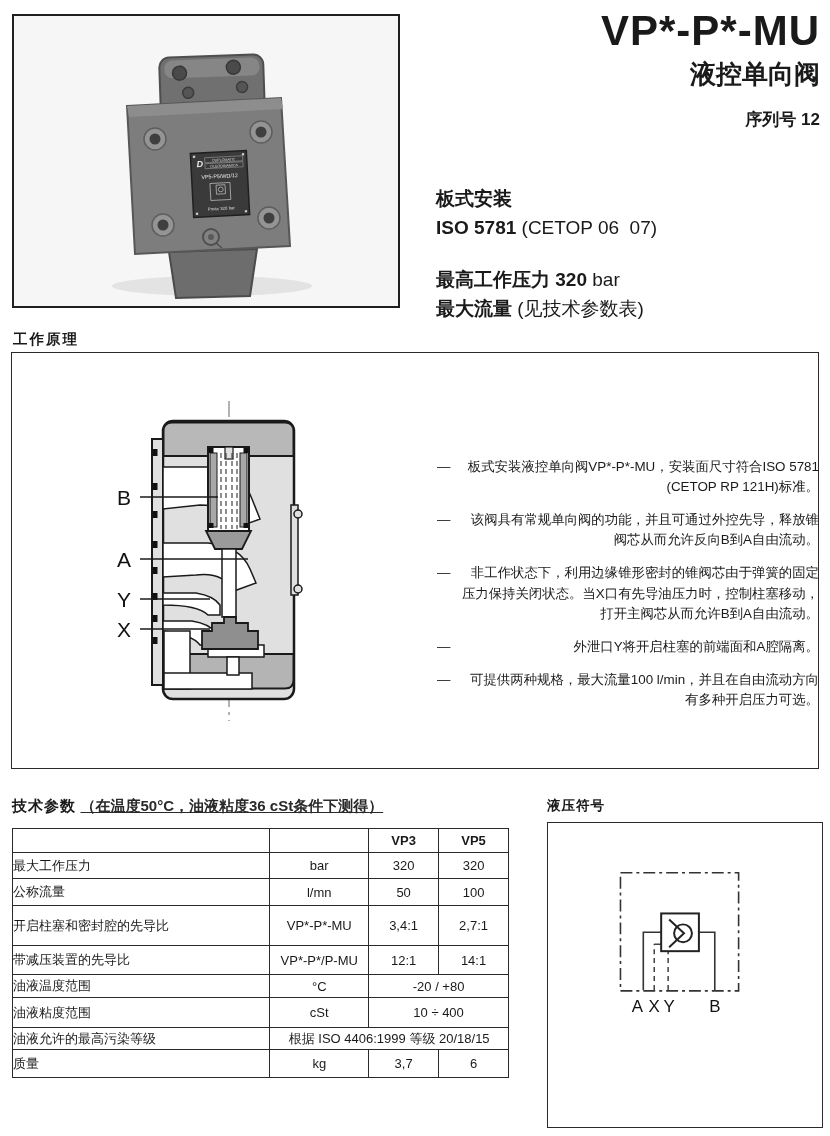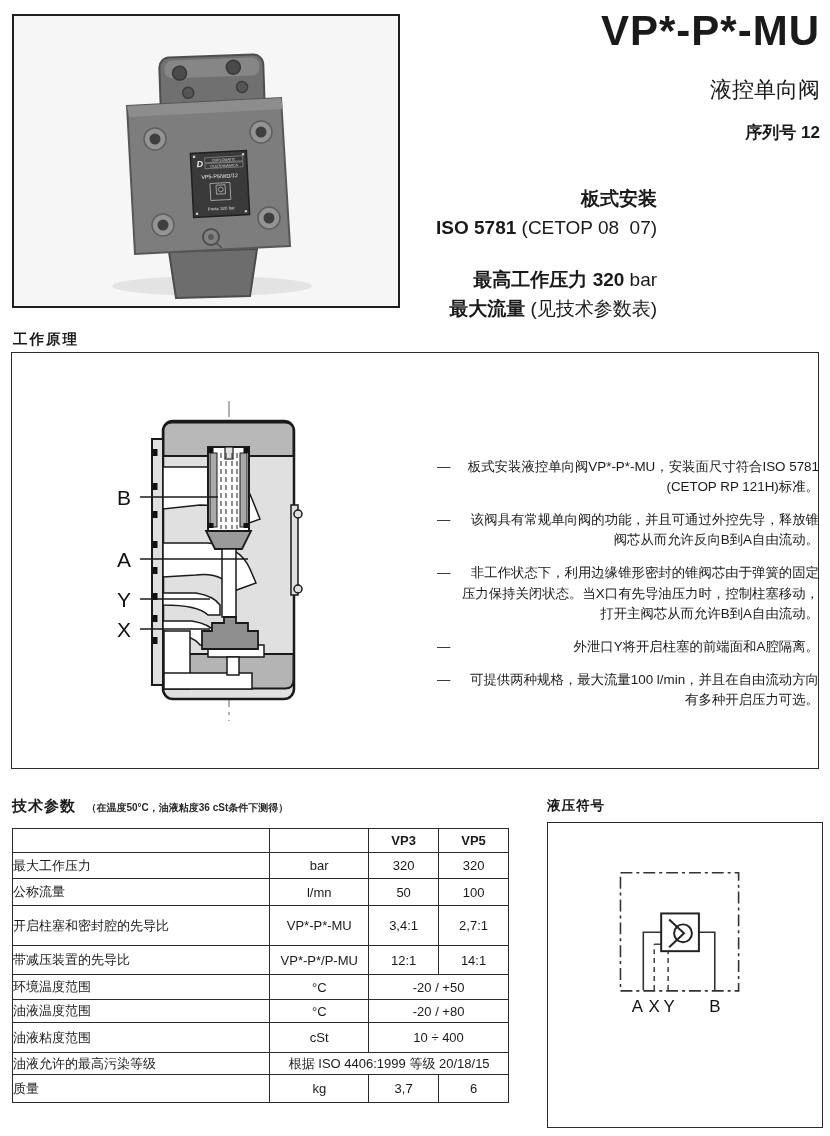--- a/index.html
+++ b/index.html
@@ -8,42 +8,42 @@
   .page { position:relative; width:830px; height:1136px; background:#fff; overflow:hidden; }
 
   
   .photo-frame { position:absolute; left:12px; top:14px; width:388px; height:294px;
                  border:2px solid #1f1f1f; background:#f6f6f6; }
   .photo-frame svg { display:block; width:100%; height:100%; }
 
   
   .masthead { position:absolute; right:10px; top:10px; text-align:right; }
   .masthead .title { font-size:42px; font-weight:bold; letter-spacing:1px; line-height:1.0; }
-  .masthead .subtitle { font-size:22px; font-weight:normal; margin-top:23px; }
+  .masthead .subtitle { font-size:26px; font-weight:bold; margin-top:5px; }
   .masthead .series { font-size:17px; font-weight:bold; margin-top:16px; }
 
   
   .intro { position:absolute; left:436px; top:184px; font-size:19px; }
-  .intro .line { line-height:29px; white-space:pre-wrap;text-align:right; }
+  .intro .line { line-height:29px; white-space:pre-wrap; }
   .intro .b { font-weight:bold; }
   .intro .gap { height:23px; }
 
   
   .principle-heading { position:absolute; left:13px; top:330px; font-size:14.5px; font-weight:bold; letter-spacing:2px; }
   .principle-box { position:absolute; left:11px; top:352px; width:808px; height:417px; border:1.5px solid #2a2a2a; background:#fff; }
   .principle-box svg.diagram { position:absolute; left:0; top:0; width:808px; height:414px; }
   .bullets { position:absolute; left:425px; top:104px; width:382px; }
   .bullet { display:flex; margin-bottom:13px; font-size:13.4px; line-height:1.5; }
   .bullet .dash { width:24px; flex:0 0 24px; }
   .bullet .txt { flex:1;text-align:right; }
 
   
   .specs-heading { position:absolute; left:12px; top:797px; }
   .specs-heading .h { font-size:15px; font-weight:bold; letter-spacing:1px; }
-  .specs-heading .note { font-size:10px; font-weight:bold; color:#2a2a2a; margin-left:6px; }
+  .specs-heading .note { font-size:15px; font-weight:bold; color:#2a2a2a; margin-left:0;text-decoration:underline; }
   table.specs { position:absolute; left:12px; top:828px; width:497px; border-collapse:collapse; font-size:13px; }
   table.specs td, table.specs th { border:1.5px solid #2a2a2a; padding:0 4px; text-align:center; vertical-align:middle; }
   table.specs td.lbl { text-align:left; padding-left:0; }
   table.specs th { font-weight:bold; }
   table.specs col.c-label { width:258px; }
   table.specs col.c-unit { width:99px; }
   table.specs col.c-vp3 { width:70px; }
   table.specs col.c-vp5 { width:70px; }
   tr.r0{height:24px} tr.r1{height:26px} tr.r2{height:27px} tr.r3{height:40px} tr.r4{height:29px}
   tr.r5{height:25px} tr.r6{height:23px} tr.r7{height:30px} tr.r8{height:22px} tr.r9{height:23px} tr.r10{height:28px}
@@ -117,21 +117,21 @@
   </div>
 
   <div class="masthead">
     <div class="title">VP*-P*-MU</div>
     <div class="subtitle">液控单向阀</div>
     <div class="series">序列号 12</div>
   </div>
 
   <div class="intro">
     <div class="line b">板式安装</div>
-    <div class="line"><span class="b">ISO 5781</span><span> (CETOP 08  07)</span></div>
+    <div class="line"><span class="b">ISO 5781</span><span> (CETOP 06  07)</span></div>
     <div class="gap"></div>
     <div class="line"><span class="b">最高工作压力 320</span><span> bar</span></div>
     <div class="line"><span class="b">最大流量</span><span> (见技术参数表)</span></div>
   </div>
 
   <div class="principle-heading">工作原理</div>
   <div class="principle-box">
     <svg class="diagram" viewBox="0 0 808 414">
 
       <line x1="217" y1="48" x2="217" y2="368" stroke="#666" stroke-width="1" stroke-dasharray="16 5 3 5"></line>
@@ -265,25 +265,20 @@
         <td>VP*-P*-MU</td>
         <td>3,4:1</td>
         <td>2,7:1</td>
       </tr>
       <tr class="r4">
         <td class="lbl">带减压装置的先导比</td>
         <td>VP*-P*/P-MU</td>
         <td>12:1</td>
         <td>14:1</td>
       </tr>
-      <tr class="r5">
-        <td class="lbl">环境温度范围</td>
-        <td>°C</td>
-        <td colspan="2">-20 / +50</td>
-      </tr>
       <tr class="r6">
         <td class="lbl">油液温度范围</td>
         <td>°C</td>
         <td colspan="2">-20 / +80</td>
       </tr>
       <tr class="r7">
         <td class="lbl">油液粘度范围</td>
         <td>cSt</td>
         <td colspan="2">10 ÷ 400</td>
       </tr>

